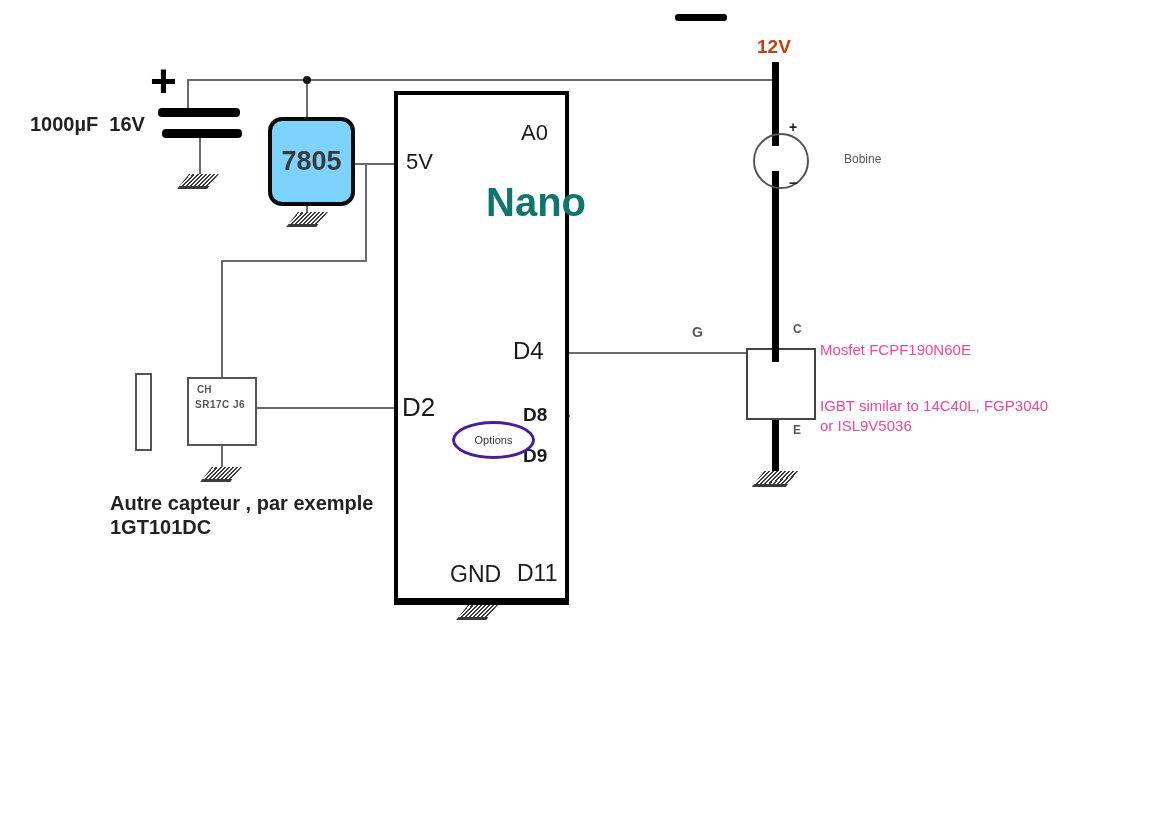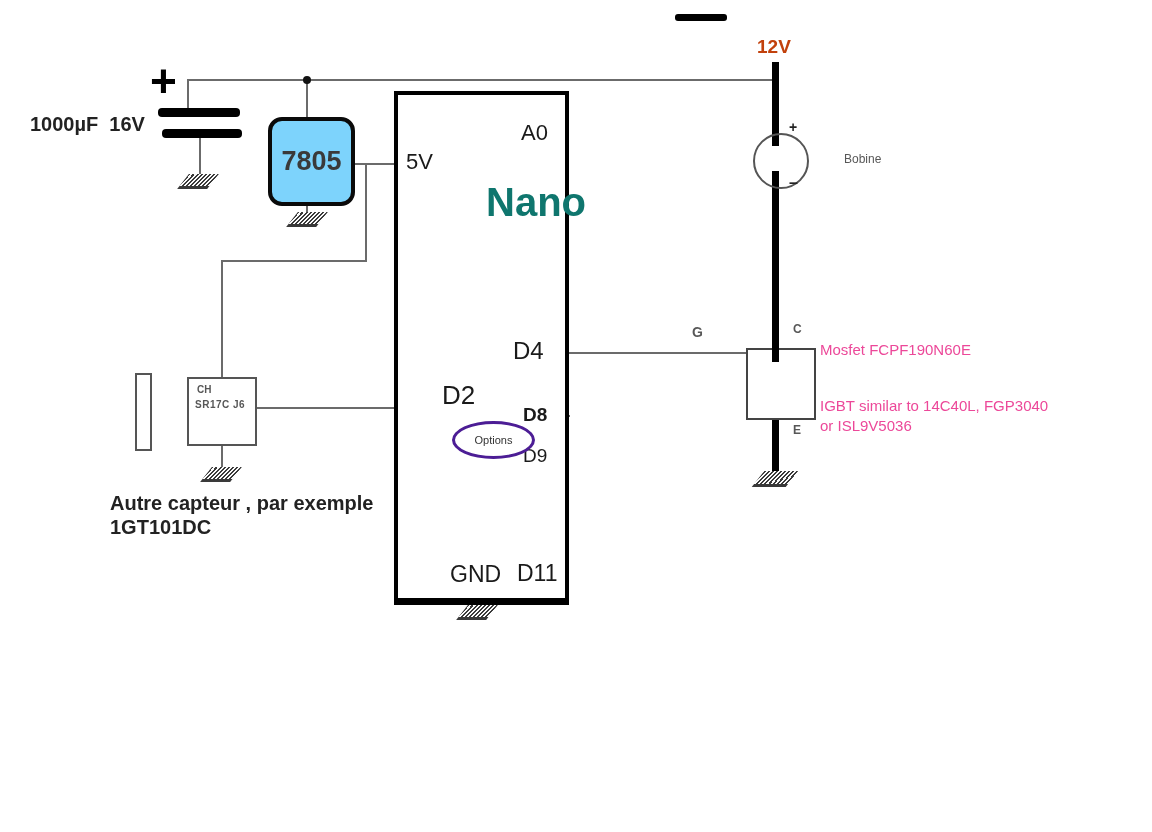--- a/index.html
+++ b/index.html
@@ -91,23 +91,23 @@
 
   <div class="reg-box">
     <span>7805</span>
   </div>
 
   <div class="nano-box"></div>
   <div class="t pin" style="left:521px;top:120px;font-size:22px;">A0</div>
   <div class="t pin" style="left:406px;top:149px;font-size:22px;">5V</div>
   <div class="t nano-name" style="left:441px;top:180px;">Nano</div>
   <div class="t pin" style="left:513px;top:337px;font-size:24px;">D4</div>
-  <div class="t pin" style="left:402px;top:380px;font-size:26px;margin-left:40px;">D2</div>
+  <div class="t pin" style="left:402px;top:392px;font-size:26px;">D2</div>
   <div class="t pin" style="left:523px;top:404px;font-size:19px;font-weight:bold;">D8</div>
-  <div class="t pin" style="left:523px;top:445px;font-size:19px;font-weight:normal;">D9</div>
+  <div class="t pin" style="left:523px;top:445px;font-size:19px;font-weight:bold;">D9</div>
   <div class="options-oval">
     <span>Options</span>
   </div>
   <div class="t pin" style="left:450px;top:561px;font-size:23px;">GND</div>
   <div class="t pin" style="left:517px;top:560px;font-size:23px;">D11</div>
 
   <div class="magnet"></div>
   <div class="sensor-box"></div>
   <div class="t small-gray" style="left:197px;top:384px;font-size:10px;font-weight:bold;">CH</div>
   <div class="t small-gray" style="left:195px;top:399px;font-size:10px;font-weight:bold;letter-spacing:0.5px;">SR17C J6</div>

